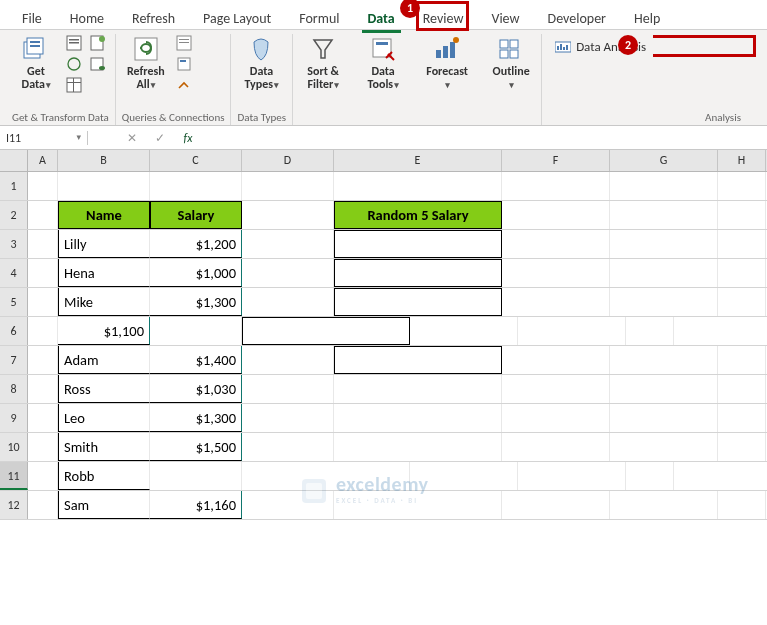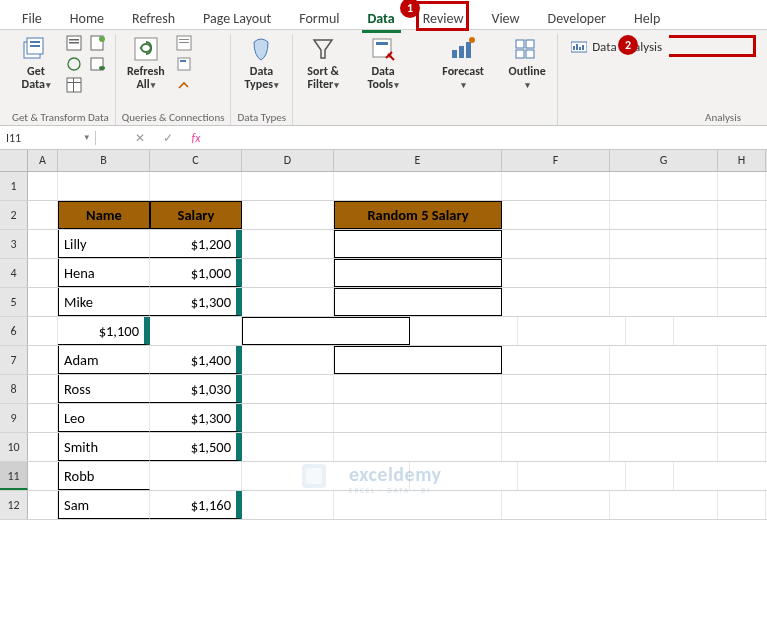--- a/index.html
+++ b/index.html
@@ -128,38 +128,38 @@
   
   .fbar {
     display: flex;
     align-items: center;
     height: 24px;
     border-bottom: 1px solid #c8c8c8;
     background: #fff;
     font-size: 12px;
   }
   .namebox {
-    width: 96px;
+    width: 88px;
     border-right: 1px solid #c8c8c8;
     padding: 0 6px;
     display: flex;
     align-items: flex-start;
     justify-content: space-between;
     background: #fff;
   }
   .namebox .dd { color: #777; font-size: 9px; }
   .fbar-btns {
     display: flex;
     align-items: center;
     gap: 0;
   }
   .fbar-btns span {
     width: 28px; text-align: center; color: #999;
   }
-  .fbar-btns .fx { font-style: italic; color: #ec4899; }
+  .fbar-btns .fx { font-style: italic; color: #14532d; }
   .fbar-input { flex: 1; padding: 0 6px; }
 
   
   .grid-wrapper { position: relative; }
   .colheads {
     display: flex;
     background: #e6e6e6;
     border-bottom: 1px solid #b7b7b7;
     height: 22px;
     font-size: 12px;
@@ -211,35 +211,35 @@
   .cB { width: 92px; }
   .cC { width: 92px; }
   .cD { width: 92px; }
   .cE { width: 168px; }
   .cF { width: 108px; }
   .cG { width: 108px; }
   .cH { width: 48px; }
 
   
   .tbl-hdr {
-    background: #a16207;
+    background: #84cc16;
     font-weight: 700;
     justify-content: center;
     border: 1px solid #000;
   }
   .tbl-cell-l { border-left: 1px solid #000; border-bottom: 1px solid #000; }
-  .tbl-cell-r { border-right: 6px solid #0f766e; border-bottom: 1px solid #000; }
+  .tbl-cell-r { border-right: 1px solid #0f766e; border-bottom: 1px solid #000; }
   .tbl-single { border: 1px solid #000; }
   .num { justify-content: flex-end; }
 
   
   .wm {
     position: absolute;
-    left: 300px; top: 312px;
-    display: flex; align-items: flex-start; gap: 21px;
+    left: 300px; top: 322px;
+    display: flex; align-items: flex-end; gap: 8px;
     opacity: 0.25;
     color: #2a6fa8;
     font-size: 20px;
     font-weight: 600;
     pointer-events: none;
     letter-spacing: .5px;
   }
   .wm .sub { font-size: 7px; color: #7a9bbb; display: block; letter-spacing: 2px; }
 </style>
 </head>
@@ -383,21 +383,21 @@
             <path d="M16 22 L22 16" stroke="#c00000" stroke-width="2"></path>
           </svg>
         <span><span>Data</span><br><span>Tools</span><span class="ddarrow">▾</span></span>
       </div>
     </div>
     <div class="group-label"></div>
   </div>
 
   <div class="group" style="border-right:none;">
     <div class="group-body">
-      <div class="big-btn" style="width:56px;margin-left:16px;">
+      <div class="big-btn" style="width:56px;">
         <svg width="26" height="26">
             <rect x="2" y="14" width="5" height="8" fill="#4a7ab0"></rect>
             <rect x="9" y="10" width="5" height="12" fill="#4a7ab0"></rect>
             <rect x="16" y="6" width="5" height="16" fill="#4a7ab0"></rect>
             <circle cx="22" cy="4" r="3" fill="#d07000"></circle>
           </svg>
         <span><span>Forecast</span><br><span class="ddarrow">▾</span></span>
       </div>
     </div>
     <div class="group-label"></div>

